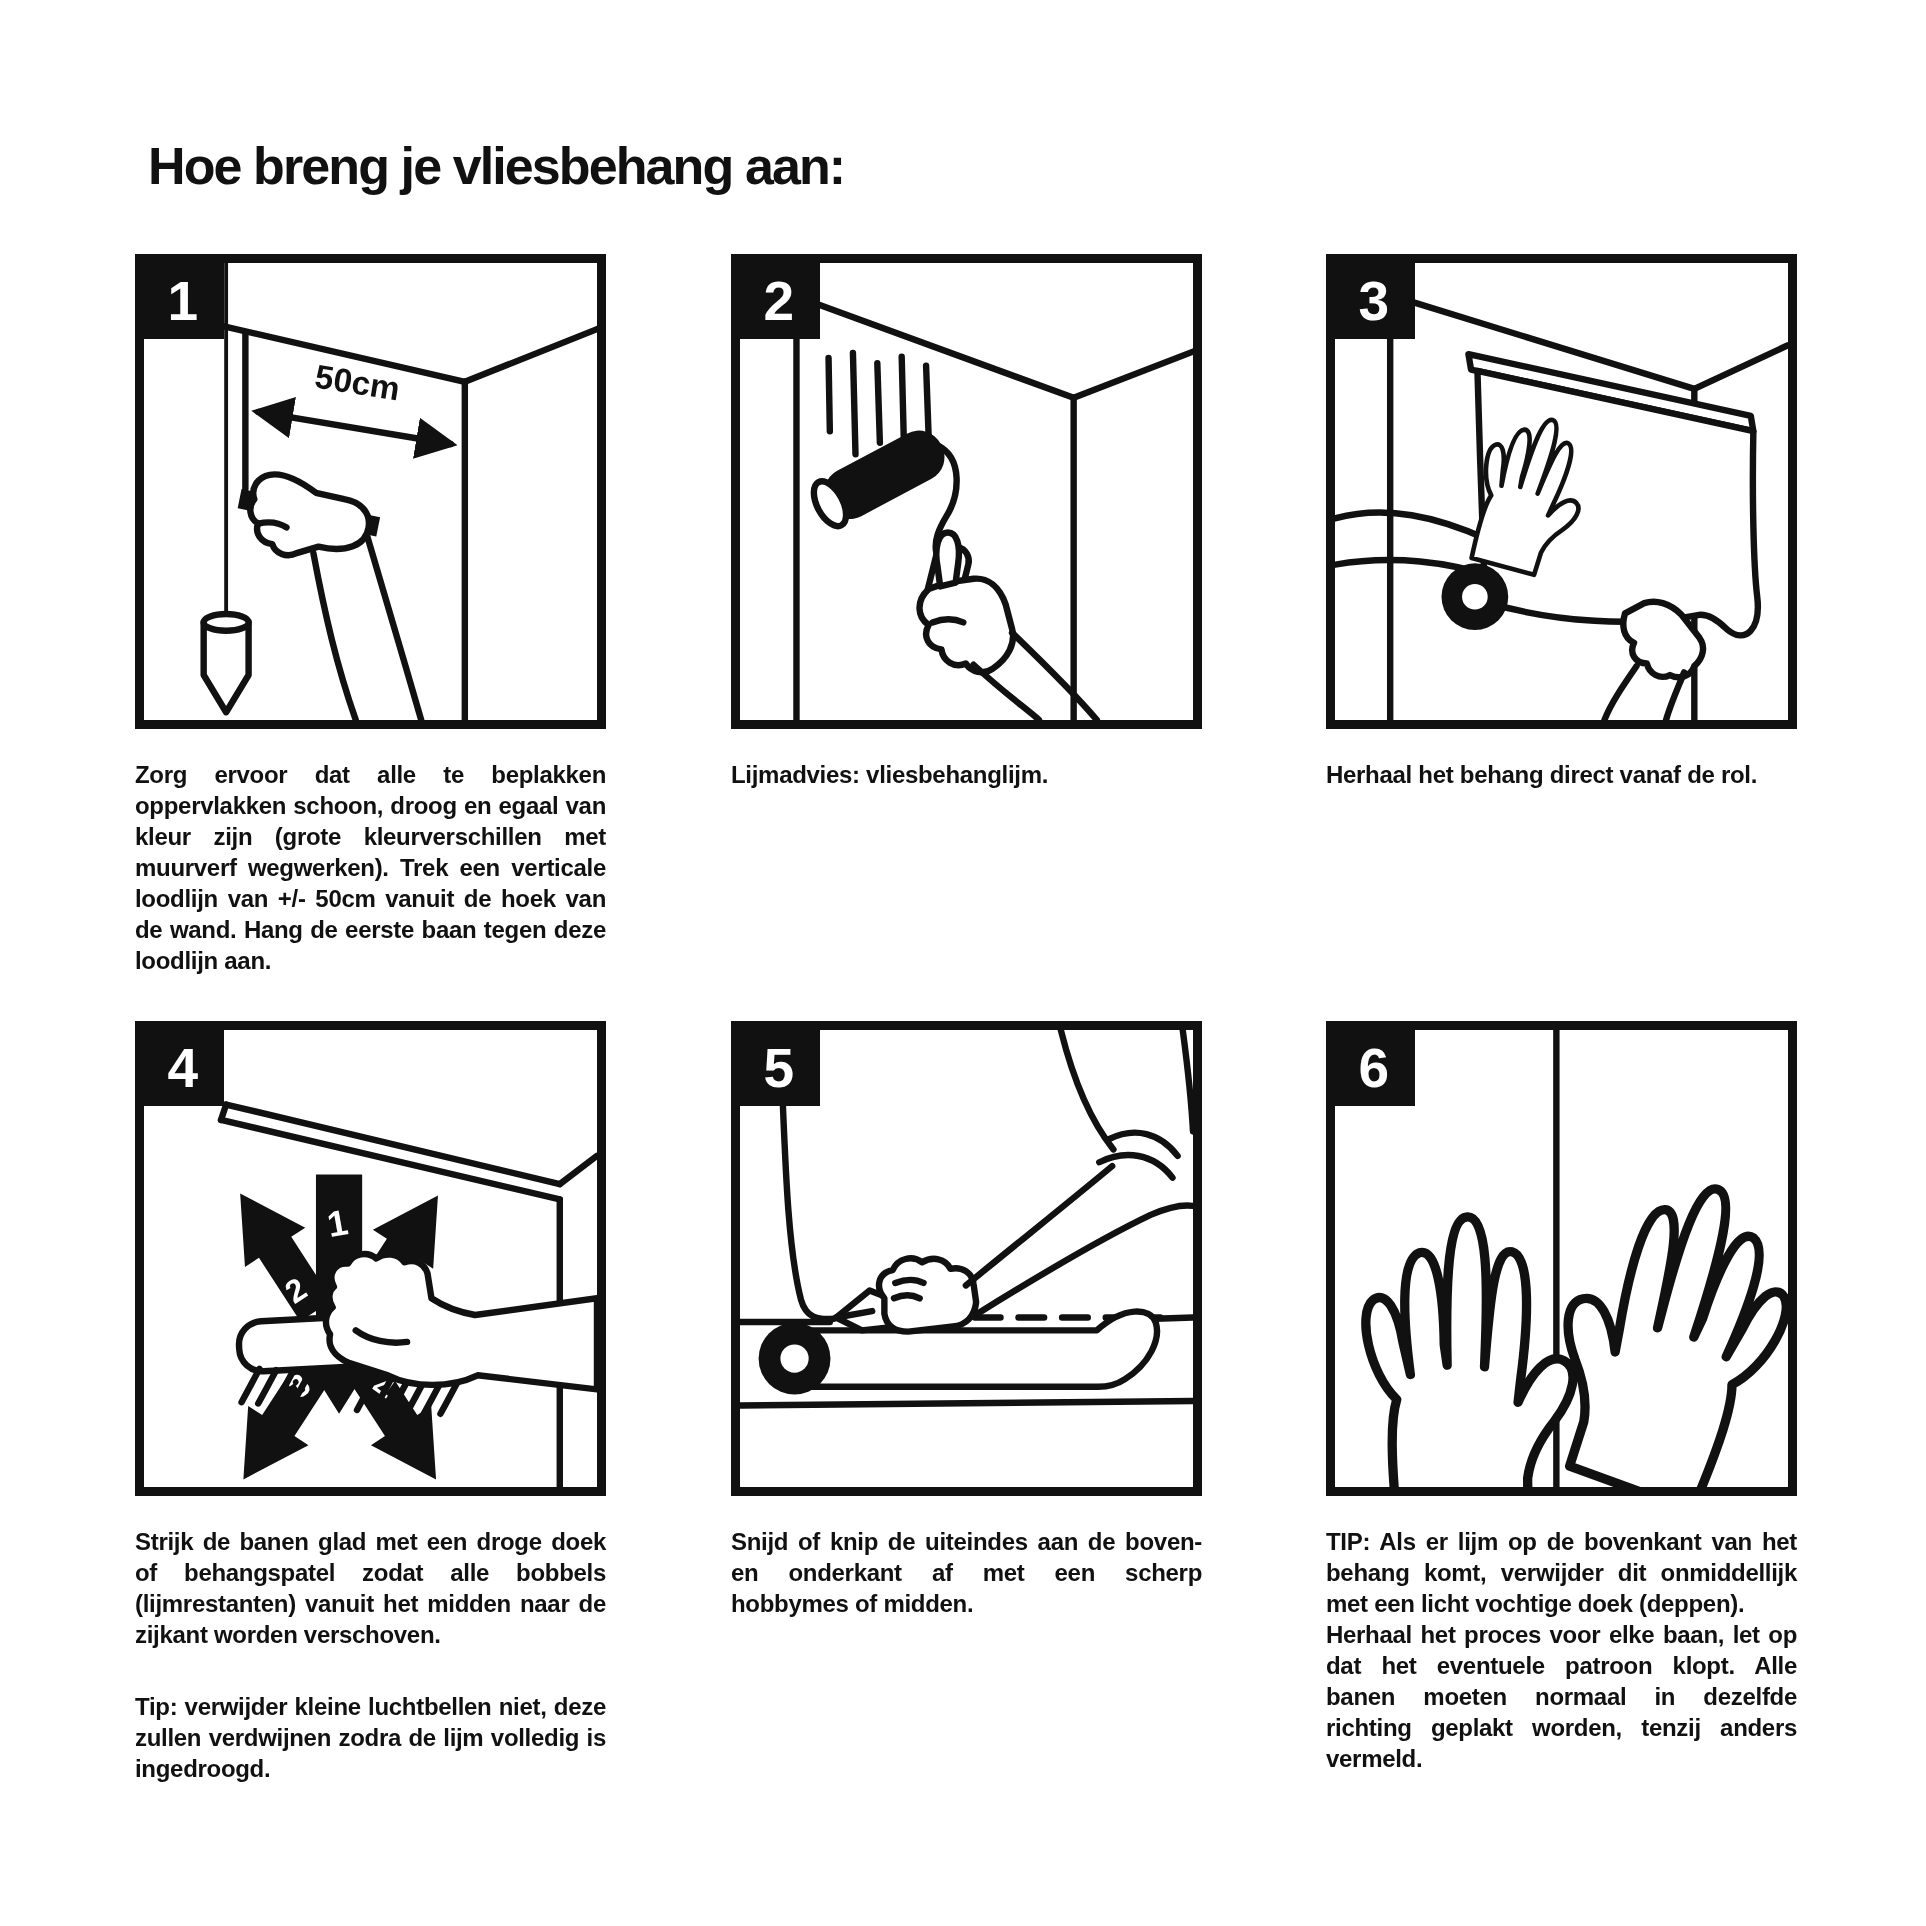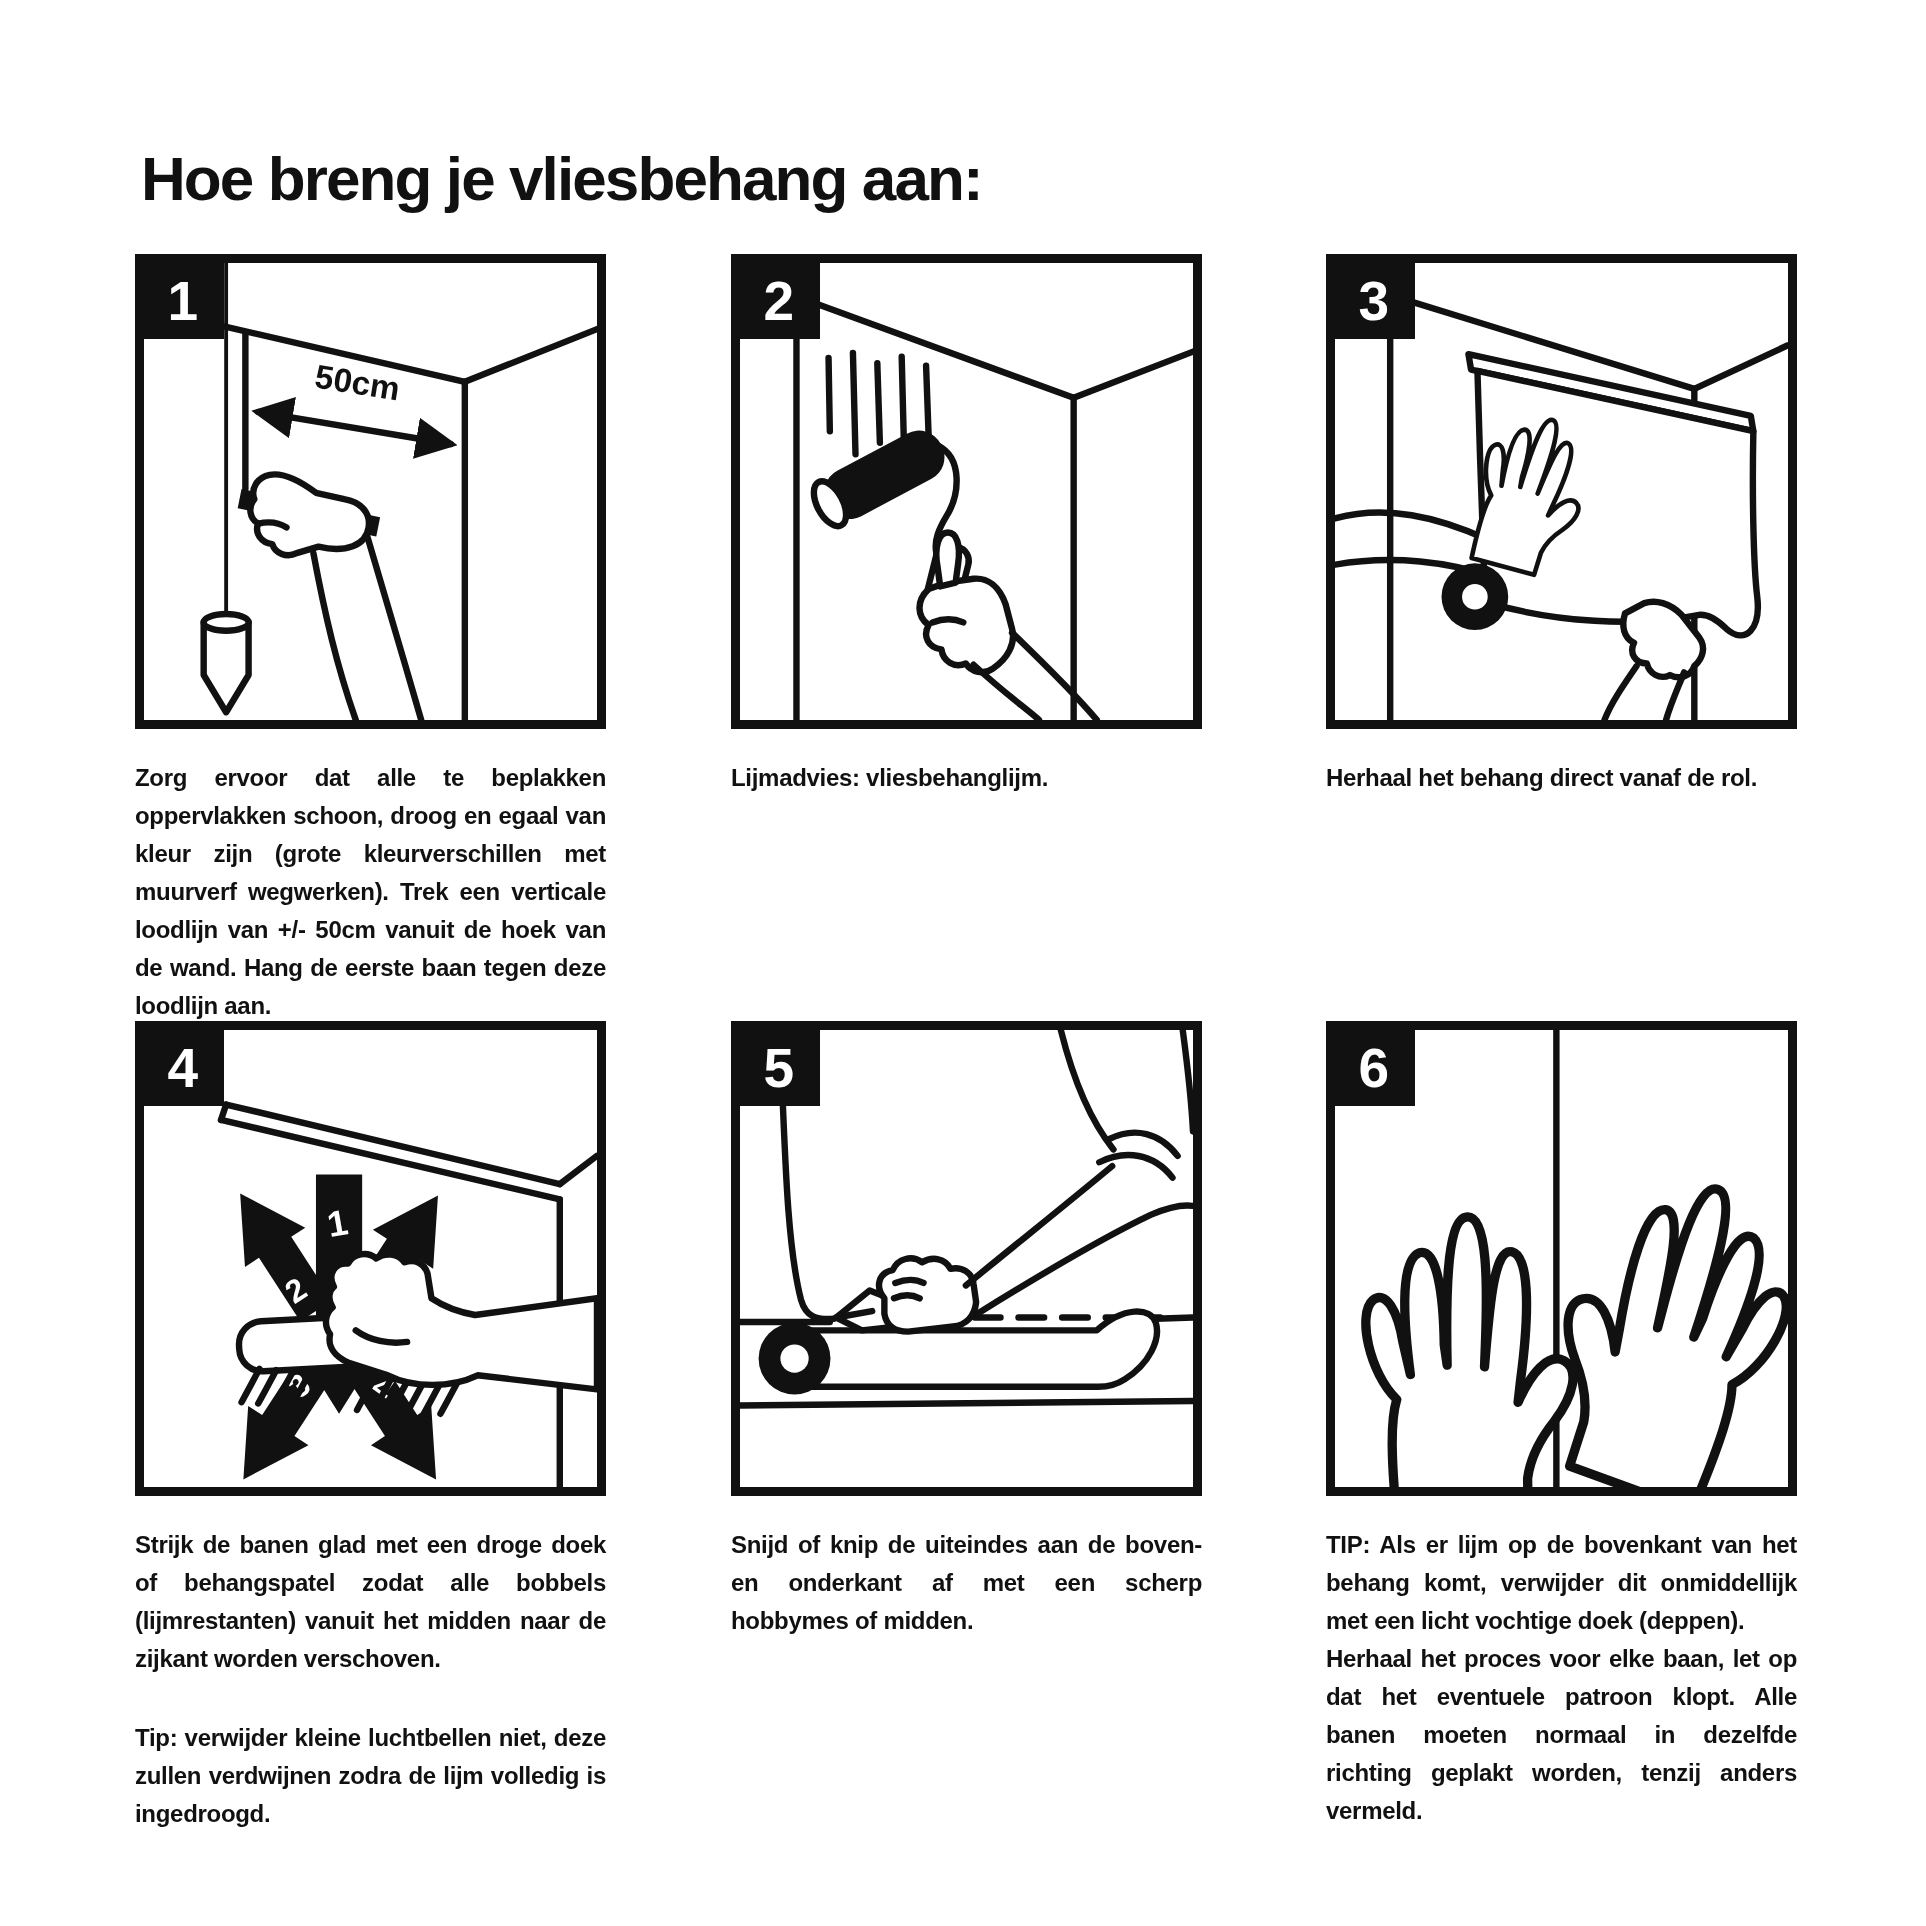--- a/index.html
+++ b/index.html
@@ -1,29 +1,29 @@
 <!DOCTYPE html>
 <html style="font-size:10.3px"><head>
 <meta charset="utf-8">
 <style>
   html,body{margin:0;padding:0;background:#ffffff;}
   body{width:1926px;height:1926px;position:relative;overflow:hidden;
        font-family:"Liberation Sans",sans-serif;color:#111;}
-  .page-title{position:absolute;left:141px;top:101px;font-size:62px;font-weight:700;
+  .page-title{position:absolute;left:148px;top:101px;font-size:52px;font-weight:700;
        letter-spacing:-1.9px;white-space:nowrap;}
   .cell{position:absolute;width:471px;}
   .c1{left:135px;top:254px}.c2{left:731px;top:254px}.c3{left:1326px;top:254px}
   .c4{left:135px;top:1021px}.c5{left:731px;top:1021px}.c6{left:1326px;top:1021px}
   .figure{width:471px;height:475px;border:9px solid #111;box-sizing:border-box;
        position:relative;background:#fff;}
   .art{position:absolute;left:0;top:0;width:453px;height:457px;display:block;}
   .badge{position:absolute;left:0;top:0;width:80px;height:76px;background:#111;color:#fff;
        display:flex;align-items:center;justify-content:center;font-size:55px;font-weight:700;
        padding-right:2.6px;box-sizing:border-box;}
-  .caption{margin-top:29.5px;width:471px;font-size:24px;line-height:38px;font-weight:700;
+  .caption{margin-top:29.5px;width:471px;font-size:24px;line-height:31px;font-weight:700;
        text-align:justify;letter-spacing:-0.3px;}
   .caption p{margin:0;}
   .caption p + p{margin-top:41px;}
   .c6 .caption p + p{margin-top:0;}
   
   .ln{fill:none;stroke:#111;stroke-width:10;stroke-linecap:round;stroke-linejoin:round;}
   .thin{stroke-width:6;}
   .blk{fill:#111;stroke:none;}
   .wht{fill:#fff;stroke:#111;stroke-width:10;stroke-linecap:round;stroke-linejoin:round;}
   .svgnum{font-family:"Liberation Sans",sans-serif;font-weight:700;fill:#fff;}

